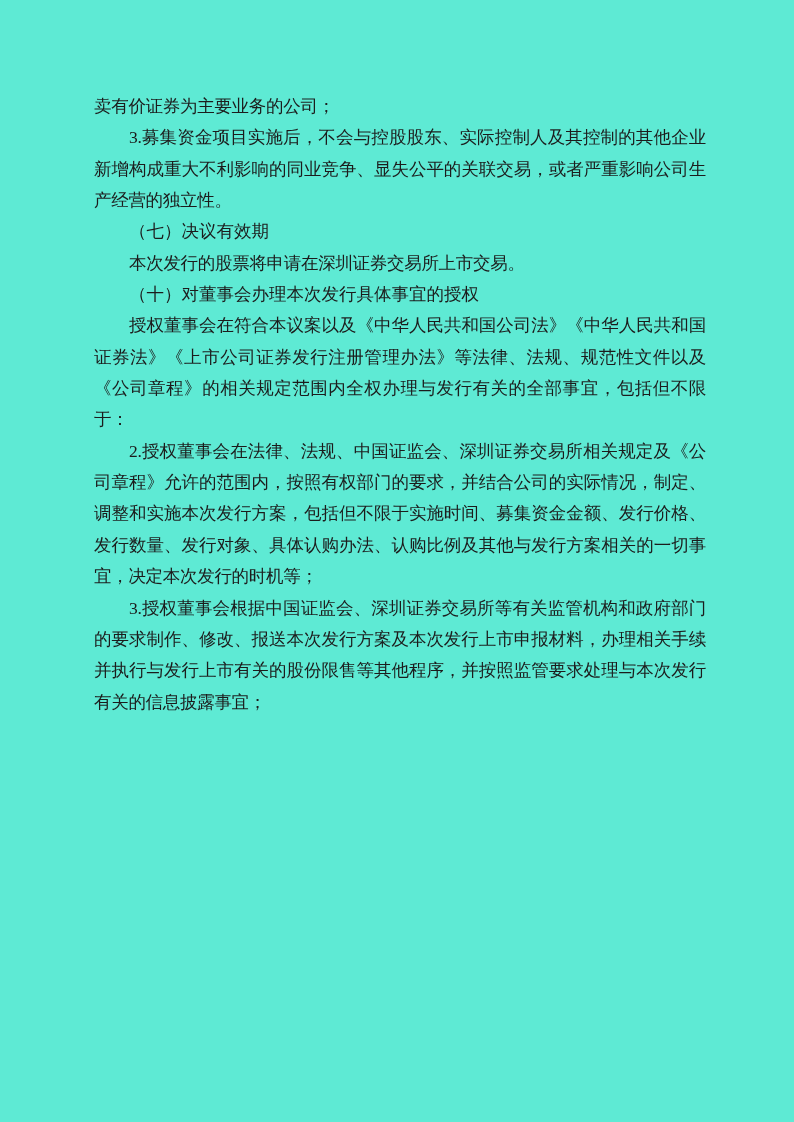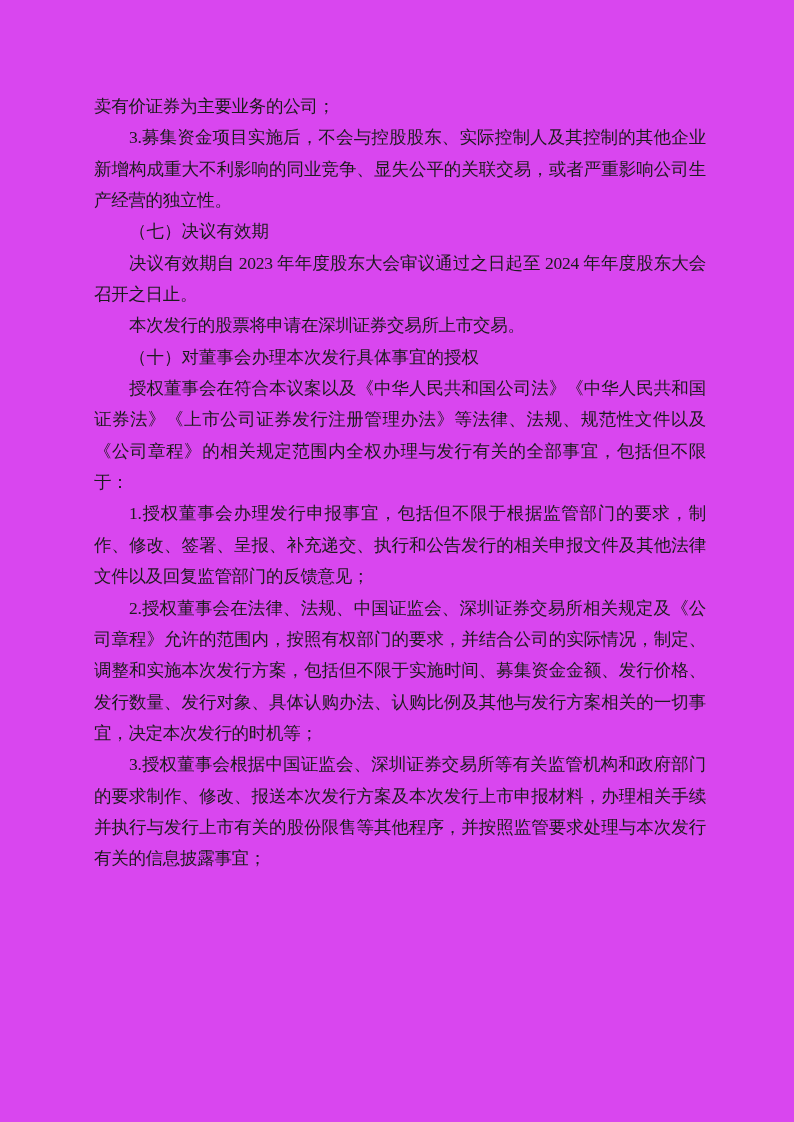--- a/index.html
+++ b/index.html
@@ -4,21 +4,21 @@
 <style>
   html, body {
     margin: 0;
     padding: 0;
     background: #ffffff;
   }
   .page {
     position: relative;
     width: 794px;
     height: 1122px;
-    background: #d946ef;
+    background: #5eead4;
     overflow: hidden;
     font-family: "Liberation Serif", "DejaVu Serif", serif;
   }
   .doc-body {
     position: absolute;
     left: 94px;
     top: 91px;
     width: 612px;
     color: #1c1c1c;
     font-size: 17.5px;
@@ -42,21 +42,19 @@
   }
 </style>
 </head>
 <body>
 
 <div class="page">
   <div class="doc-body">
       <p class="body">卖有价证券为主要业务的公司；</p>
       <p class="body indent">3.募集资金项目实施后，不会与控股股东、实际控制人及其控制的其他企业新增构成重大不利影响的同业竞争、显失公平的关联交易，或者严重影响公司生产经营的独立性。</p>
       <p class="heading indent">（七）决议有效期</p>
-      <p class="body indent">决议有效期自 2023 年年度股东大会审议通过之日起至 2024 年年度股东大会召开之日止。</p>
       <p class="body indent">本次发行的股票将申请在深圳证券交易所上市交易。</p>
       <p class="heading indent">（十）对董事会办理本次发行具体事宜的授权</p>
       <p class="body indent">授权董事会在符合本议案以及《中华人民共和国公司法》《中华人民共和国证券法》《上市公司证券发行注册管理办法》等法律、法规、规范性文件以及《公司章程》的相关规定范围内全权办理与发行有关的全部事宜，包括但不限于：</p>
-      <p class="body indent">1.授权董事会办理发行申报事宜，包括但不限于根据监管部门的要求，制作、修改、签署、呈报、补充递交、执行和公告发行的相关申报文件及其他法律文件以及回复监管部门的反馈意见；</p>
       <p class="body indent">2.授权董事会在法律、法规、中国证监会、深圳证券交易所相关规定及《公司章程》允许的范围内，按照有权部门的要求，并结合公司的实际情况，制定、调整和实施本次发行方案，包括但不限于实施时间、募集资金金额、发行价格、发行数量、发行对象、具体认购办法、认购比例及其他与发行方案相关的一切事宜，决定本次发行的时机等；</p>
       <p class="body indent">3.授权董事会根据中国证监会、深圳证券交易所等有关监管机构和政府部门的要求制作、修改、报送本次发行方案及本次发行上市申报材料，办理相关手续并执行与发行上市有关的股份限售等其他程序，并按照监管要求处理与本次发行有关的信息披露事宜；</p>
     </div>
 </div>
 
 </body></html>

